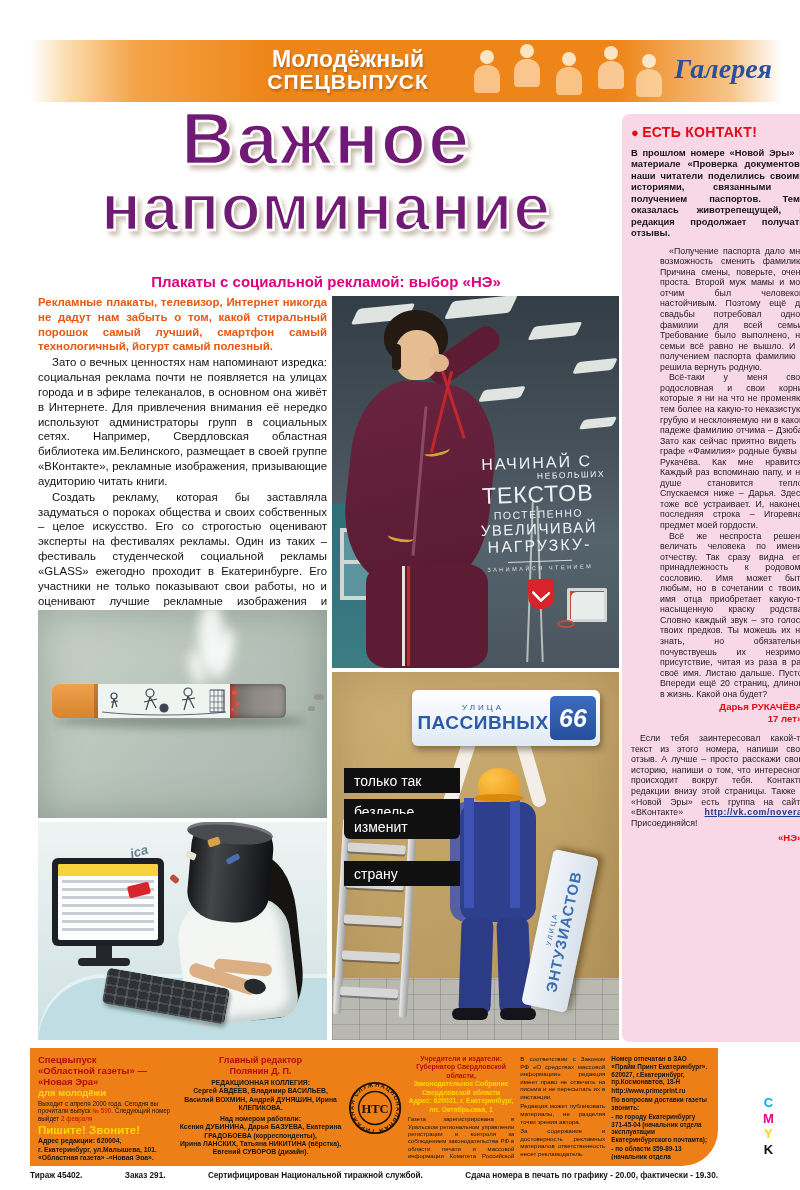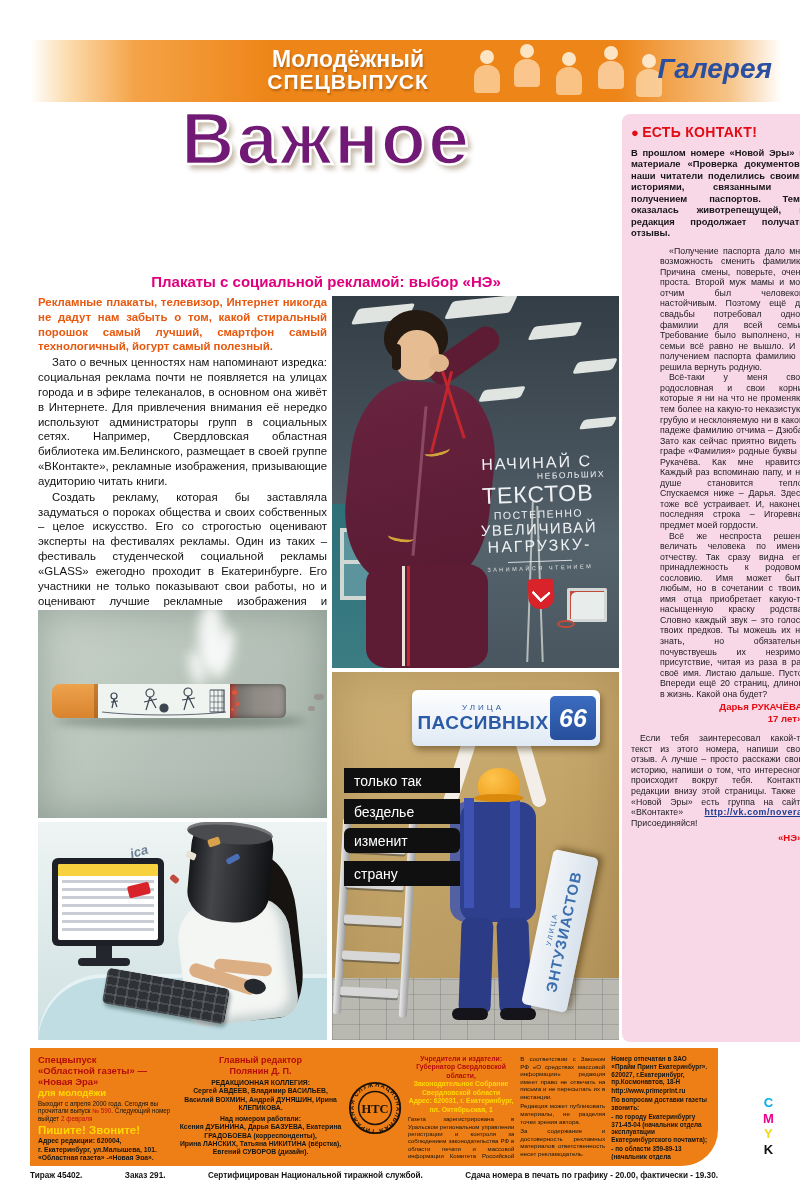--- a/index.html
+++ b/index.html
@@ -17,21 +17,21 @@
   .mast-bottom { font-size:19px; font-weight:bold; letter-spacing:2px; color:#f07c12; white-space:nowrap;
     text-shadow:-1px -1px 0 #fff,1px -1px 0 #fff,-1px 1px 0 #fff,1px 1px 0 #fff, 2px 2px 2px rgba(120,70,10,.35); }
   .special { left:208px; top:7px; width:220px; text-align:center; color:#fff; font-weight:bold; line-height:1.05;
     text-shadow:1px 2px 2px rgba(90,40,0,.35); }
   .special .l1 { font-size:23px; }
   .special .l2 { font-size:21px; letter-spacing:1px; }
   .collage { left:440px; top:2px; width:200px; height:58px; }
   .person { position:absolute; }
   .p-head { width:14px; height:14px; border-radius:50%; background:rgba(255,244,226,.85); margin:0 auto; }
   .p-body { width:26px; height:28px; border-radius:12px 12px 4px 4px; background:rgba(255,236,206,.6); margin-top:1px; }
-  .gallery { right:10px; top:13px; font-family:Liberation Sans, sans-serif; font-style:italic; font-weight:bold;
+  .gallery { right:10px; top:13px; font-family:Liberation Serif, serif; font-style:italic; font-weight:bold;
     font-size:28px; color:#2b4fa0; }
 
   
   .bigtitle { left:30px; top:104px; width:592px; text-align:center; font-weight:bold; color:#701a75;
     -webkit-text-stroke:2.5px #ffffff; text-shadow:4px 5px 5px rgba(110,80,40,.4); }
   .bigtitle .t1 { font-size:74px; line-height:.95; letter-spacing:2px; }
   .bigtitle .t2 { font-size:66px; line-height:1.0; letter-spacing:1px; }
   .subtitle { left:30px; top:273px; width:592px; text-align:center; color:#e0007f; font-weight:bold; font-size:15px; }
 
   
@@ -222,20 +222,21 @@
     <div class="person" style="left:166px; top:12px;">
         <div class="p-head"></div>
         <div class="p-body"></div>
       </div>
   </div>
   <div class="abs gallery">Галерея</div>
 </div>
 
 <div class="abs bigtitle">
   <div class="t1">Важное</div>
+  <div class="t2">напоминание</div>
 </div>
 <div class="abs subtitle">Плакаты с социальной рекламой: выбор «НЭ»</div>
 
 <div class="abs article">
   <p class="lead">Рекламные плакаты, телевизор, Интернет никогда не дадут нам забыть о том, какой стиральный порошок самый лучший, смартфон самый технологичный, йогурт самый полезный.</p>
   <p class="bodyp">Зато о вечных ценностях нам напоминают изредка: социальная реклама почти не появляется на улицах города и в эфире телеканалов, в основном она живёт в Интернете. Для привлечения внимания её нередко используют администраторы групп в социальных сетях. Например, Свердловская областная библиотека им.Белинского, размещает в своей группе «ВКонтакте», рекламные изображения, призывающие аудиторию читать книги.</p>
   <p class="bodyp">Создать рекламу, которая бы заставляла задуматься о пороках общества и своих собственных – целое искусство. Его со строгостью оценивают эксперты на фестивалях рекламы. Один из таких – фестиваль студенческой социальной рекламы «GLASS» ежегодно проходит в Екатеринбурге. Его участники не только показывают свои работы, но и оценивают лучшие рекламные изображения и видеоролики, сделанные российскими и мировыми профессионалами.</p>
   <p class="bodyp">На этой странице редакция «НЭ» собрала образцы самой интересной социальной рекламы, которые сегодня можно встретить в Интернете.</p>
   <div class="sig">«НЭ».</div>
 </div>
@@ -383,21 +384,21 @@
   <div class="w-strap" style="left:132px; top:126px;"></div>
   <div class="w-strap" style="left:178px; top:126px;"></div>
   <div class="w-helmet"></div>
   <div class="w-brim"></div>
   <div class="w-leg" style="left:128px; top:246px; transform:rotate(2deg);"></div>
   <div class="w-leg" style="left:166px; top:246px; transform:rotate(-2deg);"></div>
   <div class="w-shoe" style="left:120px; top:336px;"></div>
   <div class="w-shoe" style="left:168px; top:336px;"></div>
   <div class="slogan-bar" style="top:96px;">только так</div>
   <div class="slogan-bar" style="top:127px;">безделье</div>
-  <div class="slogan-bar" style="top:156px;border-radius:6px;">изменит</div>
+  <div class="slogan-bar" style="top:142px;border-radius:6px;">изменит</div>
   <div class="slogan-bar" style="top:189px;">страну</div>
   <div class="old-sign">
     <div class="os-small">УЛИЦА</div>
     <div class="os-name">ЭНТУЗИАСТОВ</div>
   </div>
 </div>
 
 <div class="abs footer">
   <div class="fc fc1">
     <div class="t1 red">Спецвыпуск</div>

